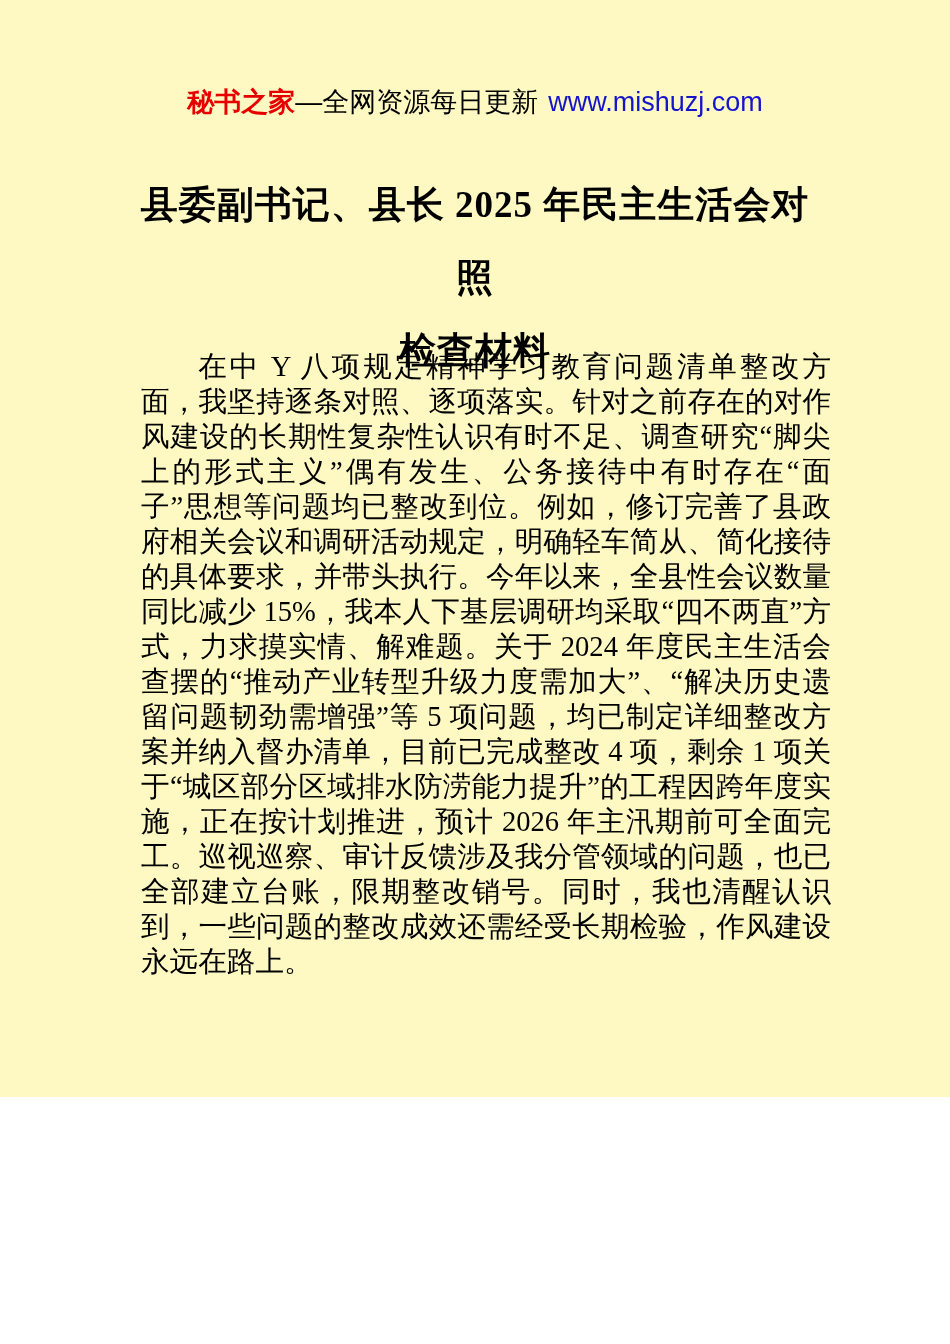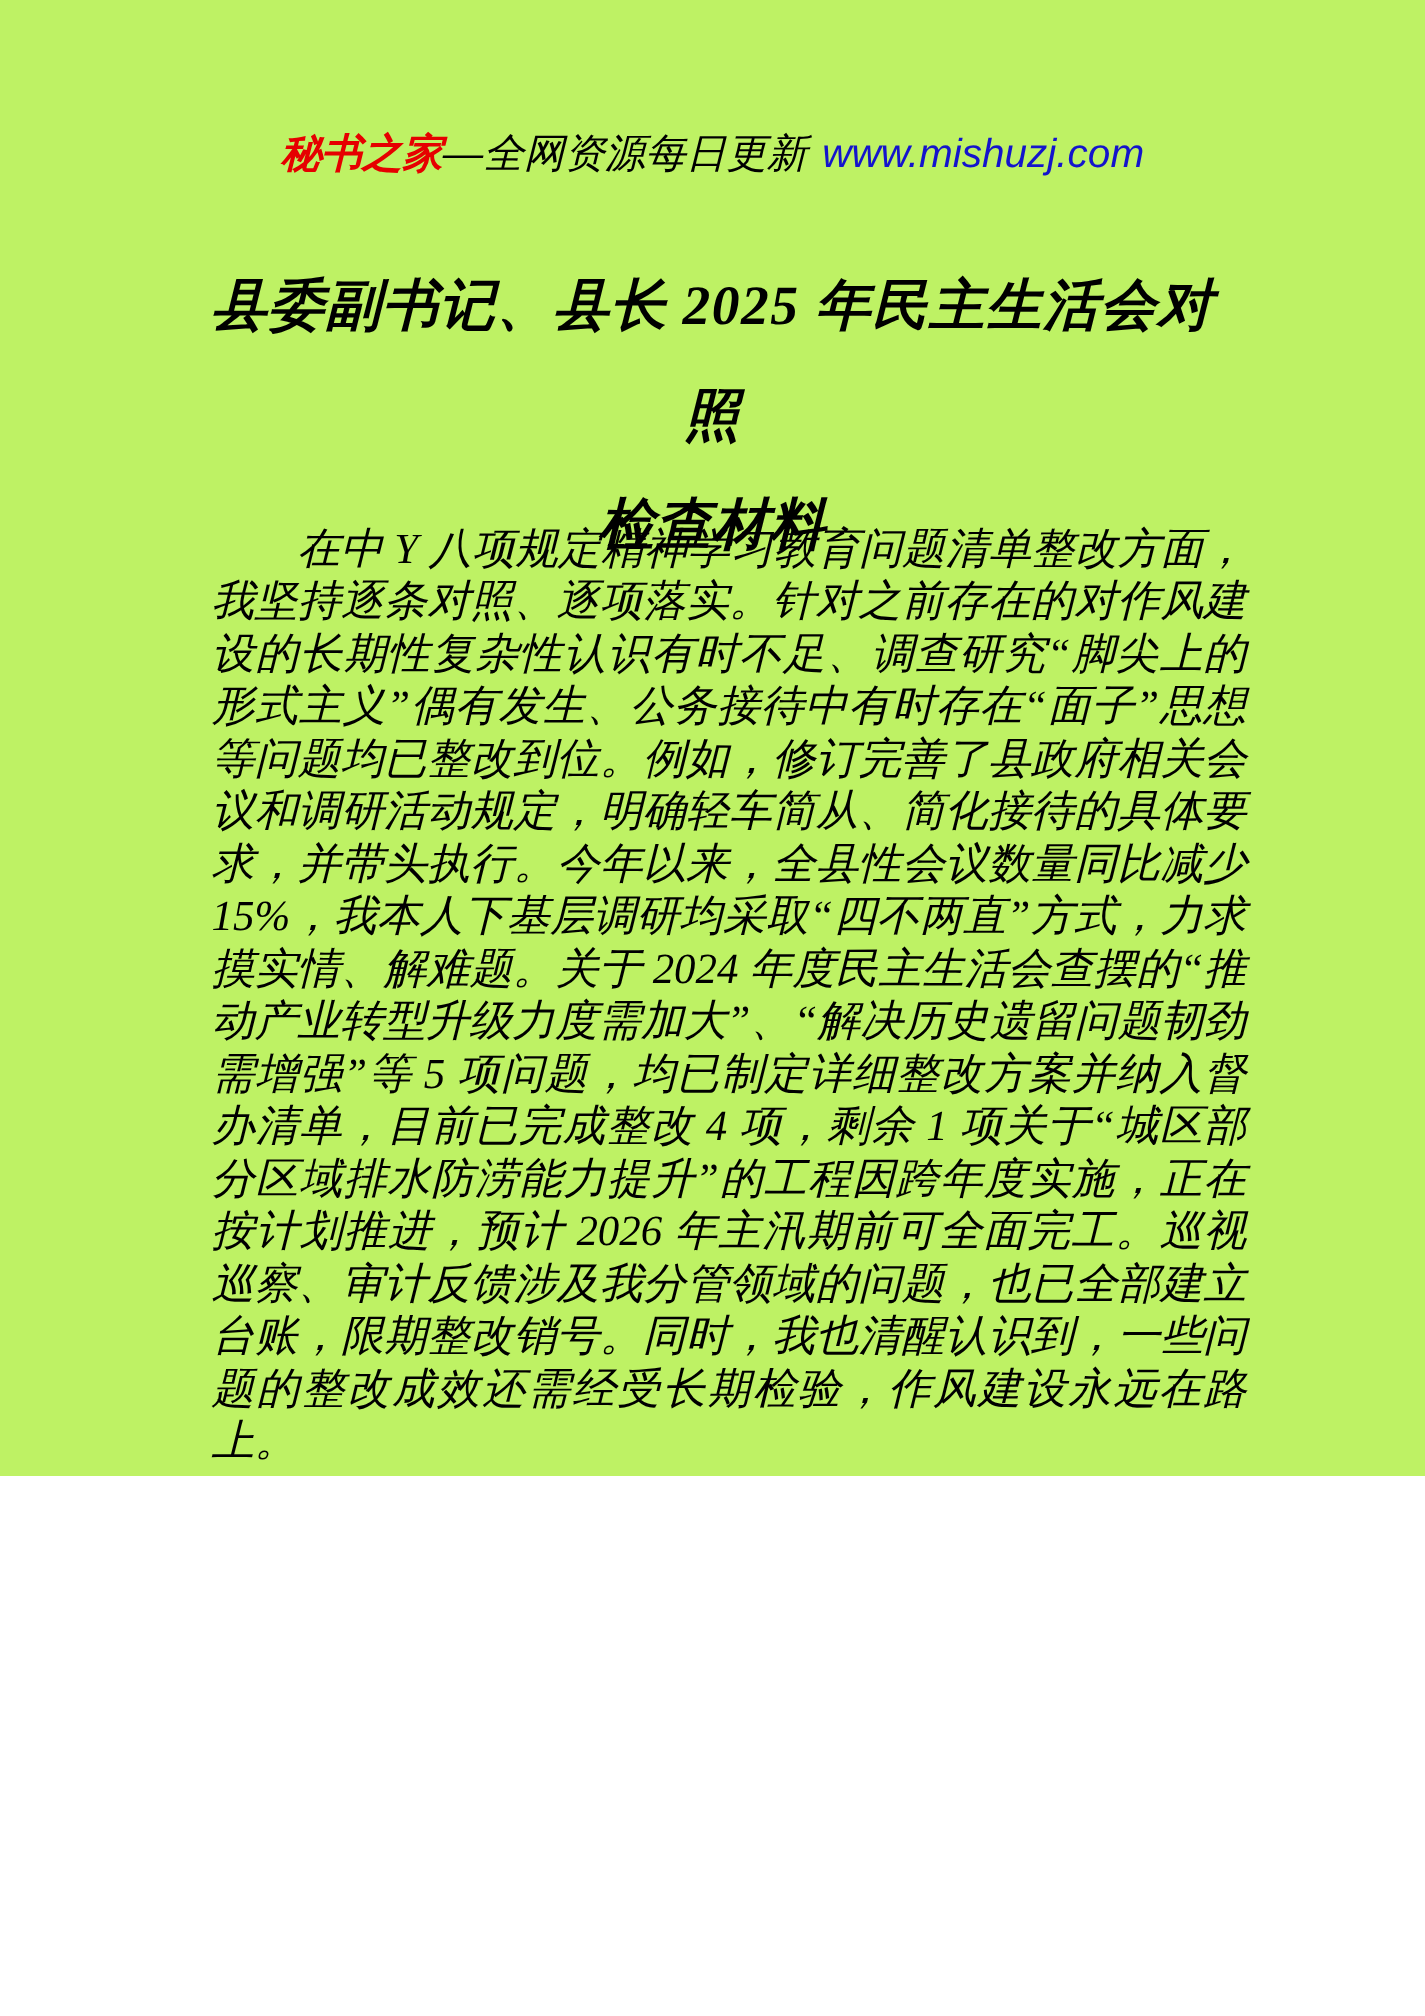--- a/index.html
+++ b/index.html
@@ -3,26 +3,25 @@
 <meta charset="utf-8">
 <style>
   html, body {
     margin: 0;
     padding: 0;
     background: #ffffff;
   }
   .page {
     position: relative;
     width: 950px;
-    height: 984px;
-    background: #bef264;
+    height: 1097px;
+    background: #fef9c3;
     overflow: hidden;
     font-family: "Liberation Serif", serif;
     color: #000000;
-    font-style: italic;
   }
   .header {
     position: absolute;
     top: 86px;
     left: 0;
     width: 100%;
     text-align: center;
     font-size: 27px;
     line-height: 32px;
     font-family: "Liberation Sans", sans-serif;

